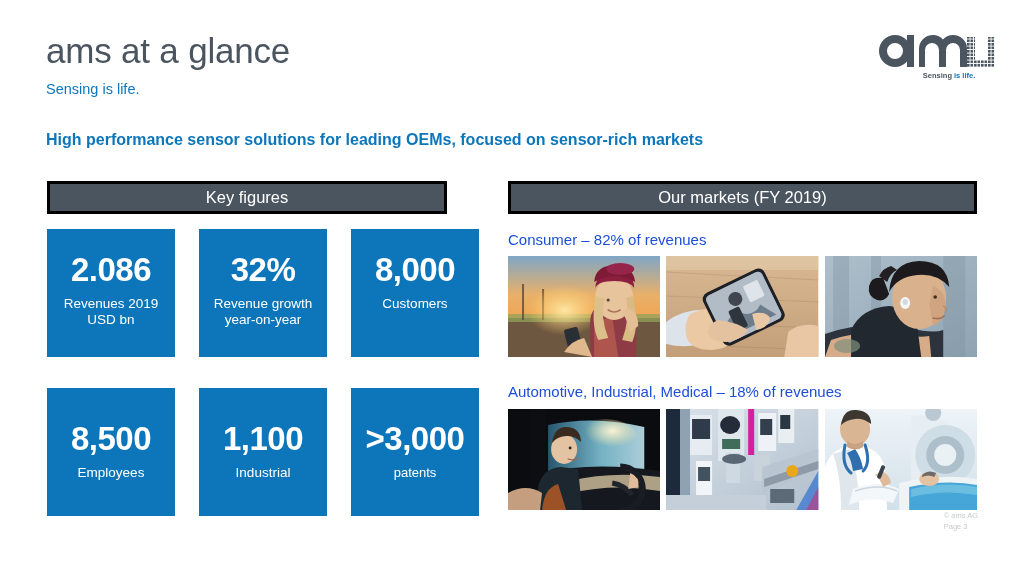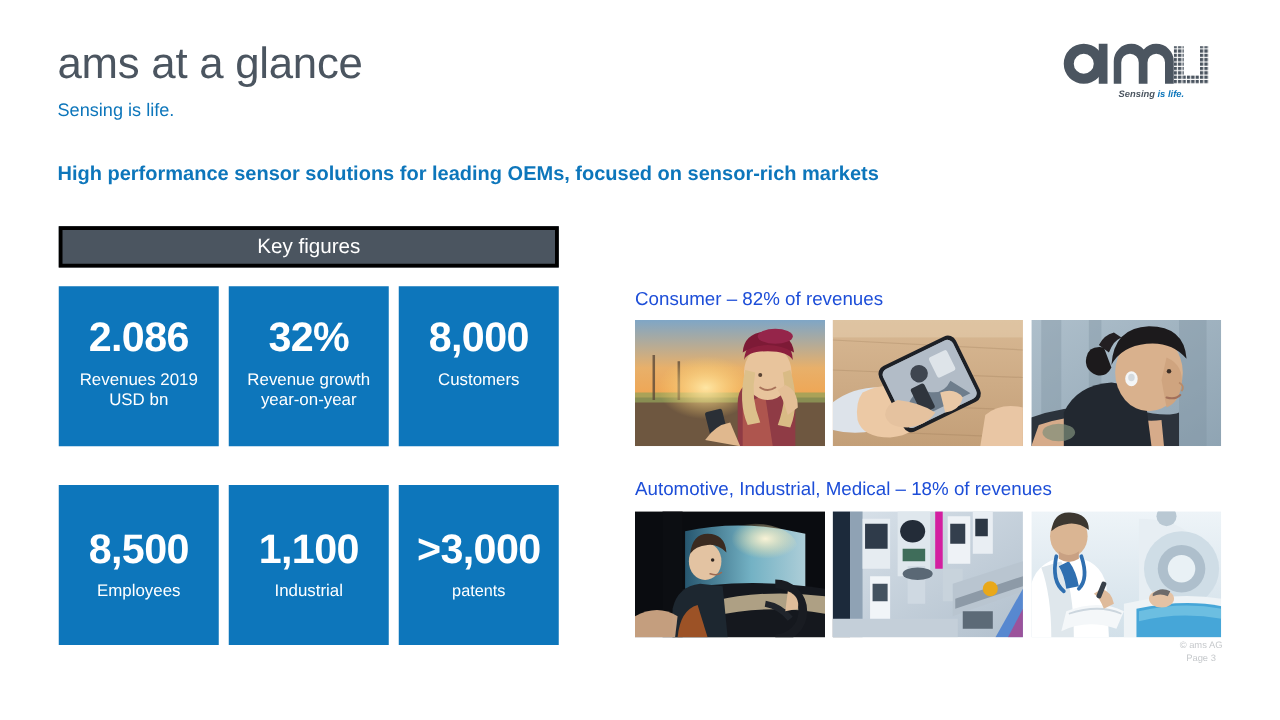--- a/index.html
+++ b/index.html
@@ -46,25 +46,24 @@
     top: 131px;
     font-size: 16px;
     font-weight: bold;
     color: #0d76bb;
     white-space: nowrap;
   }
 
   
   .logo {
     position: absolute;
-    right: 56px;
+    right: 28px;
     top: 29px;
     width: 120px;
     height: 52px;
-    font-style: italic;
   }
   .logo svg { display:block; width:120px; height:52px; }
 
   
   .bar {
     position: absolute;
     background: #4b5560;
     color: #ffffff;
     font-size: 16.5px;
     display: flex;
@@ -74,21 +73,21 @@
     border: 3px solid #000000;
   }
   .bar-left  { left: 47px;  top: 181px; width: 400px; height: 33px; }
   .bar-right { left: 508px; top: 181px; width: 469px; height: 33px; }
 
   
   .tiles {
     position: absolute;
     left: 47px;
     display: flex;
-    gap: 8px;
+    gap: 24px;
   }
   .tiles.row1 { top: 229px; }
   .tiles.row2 { top: 388px; }
 
   .tile {
     width: 128px;
     height: 128px;
     background: #0d76bb;
     color: #ffffff;
     box-sizing: border-box;
@@ -143,21 +142,21 @@
     overflow: hidden;
     position: relative;
   }
   .photo svg { position:absolute; inset:0; width:100%; height:100%; display:block; }
 
   
   .footer {
     position: absolute;
     right: 46px;
     bottom: 16px;
-    text-align: center;
+    text-align: left;
     font-size: 7.5px;
     color: #c6c9cc;
     line-height: 1.45;
   }
   .footer div { white-space: nowrap; }
 </style>
 </head>
 <body>
 
 <div class="slide">
@@ -219,20 +218,23 @@
     <div class="tile">
       <span class="tile-value">1,100</span>
       <span class="tile-label">Industrial</span>
     </div>
     <div class="tile">
       <span class="tile-value">&gt;3,000</span>
       <span class="tile-label small">patents</span>
     </div>
   </div>
 
+  <div class="bar bar-right">
+    <span>Our markets (FY 2019)</span>
+  </div>
 
   <div class="market-caption cap-consumer">Consumer – 82% of revenues</div>
   <div class="photo-row consumer">
 
     <div class="photo">
       <svg viewBox="0 0 152 101" preserveAspectRatio="none" xmlns="http://www.w3.org/2000/svg">
         <defs>
           <linearGradient id="sky1" x1="0" y1="0" x2="0" y2="1">
             <stop offset="0%" stop-color="#7fa6c6"></stop>
               <stop offset="38%" stop-color="#e8b06a"></stop>

